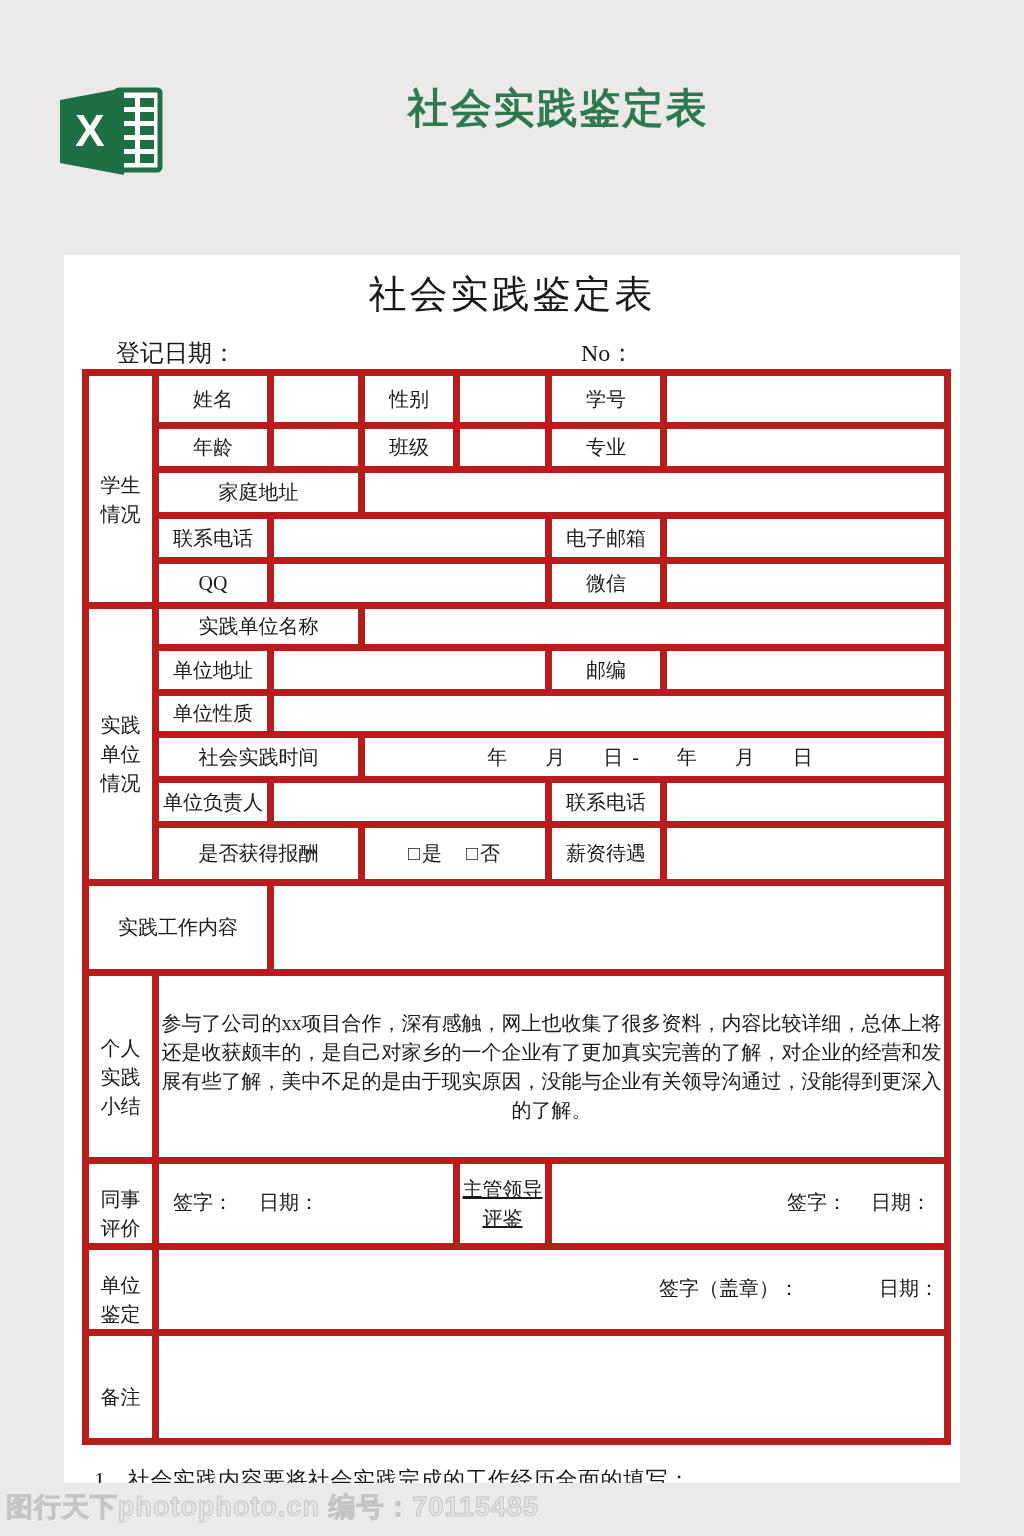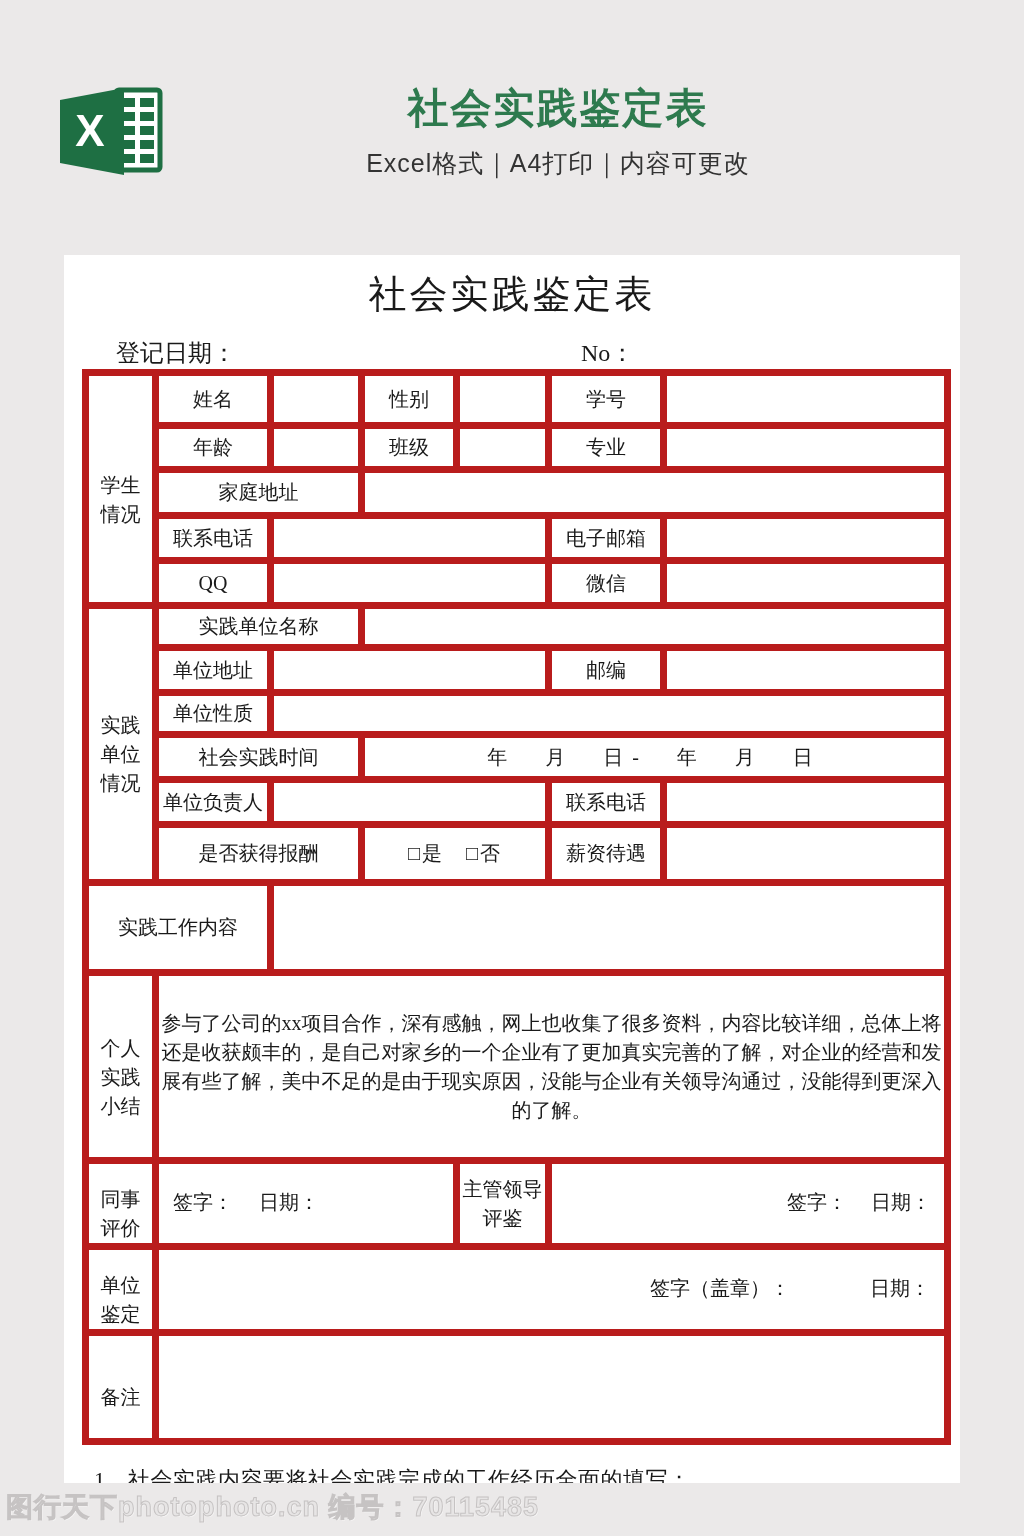--- a/index.html
+++ b/index.html
@@ -40,29 +40,29 @@
     margin:6px 0 0 18px; width:862px;
     border-collapse:collapse; table-layout:fixed;
     border:3px solid #1c1c1c;
   }
   table.form td {
     border:7px solid #b91c1c;
     font-size:20px; text-align:center; vertical-align:middle;
     padding:0; overflow:hidden;
   }
   .wrap2 { display:inline-block; width:2.1em; line-height:1.45; text-align:center;margin-top:21px; }
-  .wrap4 { display:inline-block; width:4.1em; line-height:1.45; text-align:center; }
+  .wrap4 { display:inline-block; width:4.1em; line-height:1.45; text-align:center;text-decoration:underline; }
   td.par {
     text-align:left; font-size:19px; line-height:29px; padding:4px 8px 4px 8px;
   }
   td.sig { vertical-align:bottom; }
   .sig-row { display:flex; align-items:flex-end; padding-bottom:2px; font-size:20px; }
   .sig-left  { justify-content:flex-start; padding-left:14px; gap:26px; }
   .sig-right { justify-content:flex-end; padding-right:13px; gap:24px; }
-  .sig-stamp { justify-content:flex-end; padding-right:14px; gap:80px; }
+  .sig-stamp { justify-content:flex-end; padding-right:5px; gap:80px; }
   .dates { letter-spacing:9px; }
   .opts  { letter-spacing:2px; }
   
   .notes { margin:18px 0 0 30px; font-size:22px; line-height:34px; letter-spacing:0.5px; }
   
   .watermark {
     position:absolute; left:6px; top:1489px;
     font-family:"Liberation Sans","DejaVu Sans",sans-serif;
     font-size:27px; font-weight:bold; letter-spacing:1px;
     color:#e7e5e5; -webkit-text-stroke:1px #c6c3c3;
@@ -87,21 +87,20 @@
         <rect x="64" y="56" width="13" height="9"></rect>
           <rect x="82" y="56" width="14" height="9"></rect>
         <rect x="64" y="70" width="13" height="9"></rect>
           <rect x="82" y="70" width="14" height="9"></rect>
       </g>
       <polygon points="2,16 66,4 66,91 2,79" fill="#1e6f43"></polygon>
       <text x="32" y="62" font-size="44" font-weight="bold" fill="#ffffff" text-anchor="middle" font-family="Liberation Sans, DejaVu Sans, sans-serif">X</text>
     </svg>
     <div class="header-text">
       <div class="header-title">社会实践鉴定表</div>
-      <div class="header-subtitle">Excel格式｜A4打印｜内容可更改</div>
     </div>
   </div>
 
   <div class="card">
 
     <div class="form-title">社会实践鉴定表</div>
 
     <div class="meta-row">
       <span class="meta-reg">登记日期：</span>
       <span class="meta-no">No：</span>

